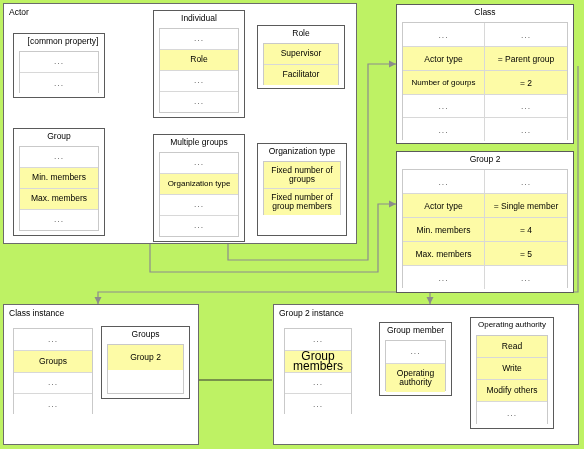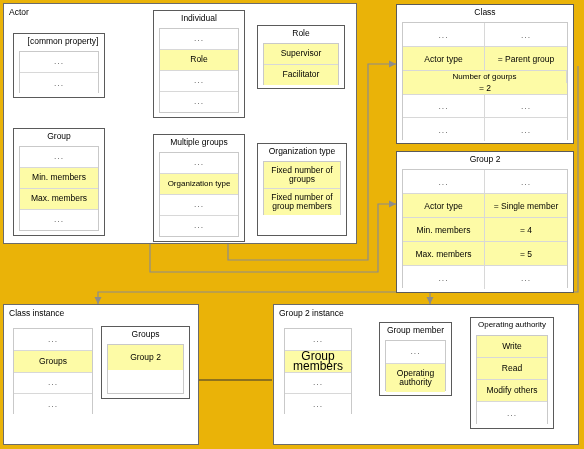--- a/index.html
+++ b/index.html
@@ -4,21 +4,21 @@
 <style>
   html, body {
     margin: 0;
     padding: 0;
     background: #ffffff;
   }
   #canvas {
     position: relative;
     width: 584px;
     height: 449px;
-    background: #eab308;
+    background: #bef264;
     font-family: "Liberation Sans", sans-serif;
     overflow: hidden;
   }
 
   
   .outer-box {
     position: absolute;
     border: 1px solid #6b6b6b;
     background: #ffffff;
     box-sizing: border-box;
@@ -232,21 +232,21 @@
     <div class="entity-title">Class</div>
     <div class="rows" style="top:17px; height:118px;">
       <div class="trow" style="height:24px;">
         <div class="tcell left dots">...</div>
         <div class="tcell dots">...</div>
       </div>
       <div class="trow hl" style="height:24px;">
         <div class="tcell left">Actor type</div>
         <div class="tcell">= Parent group</div>
       </div>
-      <div class="trow hl" style="height:24px;flex-direction:column;">
+      <div class="trow hl" style="height:24px;">
         <div class="tcell left" style="font-size:8px;">Number of gourps</div>
         <div class="tcell">= 2</div>
       </div>
       <div class="trow" style="height:23px;">
         <div class="tcell left dots">...</div>
         <div class="tcell dots">...</div>
       </div>
       <div class="trow" style="height:23px;">
         <div class="tcell left dots">...</div>
         <div class="tcell dots">...</div>
@@ -317,20 +317,20 @@
     <div class="entity-title">Group member</div>
     <div class="rows" style="top:17px; height:51px;">
       <div class="row dots" style="height:23px;">...</div>
       <div class="row hl" style="height:28px;">Operating authority</div>
     </div>
   </div>
 
   <div class="entity" style="left:470px; top:317px; width:84px; height:112px;">
     <div class="entity-title" style="font-size:8px;">Operating authority</div>
     <div class="rows" style="top:17px; height:89px;">
+      <div class="row hl" style="height:22px;">Read</div>
       <div class="row hl" style="height:22px;">Write</div>
-      <div class="row hl" style="height:22px;">Read</div>
       <div class="row hl" style="height:22px;">Modify others</div>
       <div class="row dots" style="height:23px;">...</div>
     </div>
   </div>
 
 </div>
 
 </body></html>

